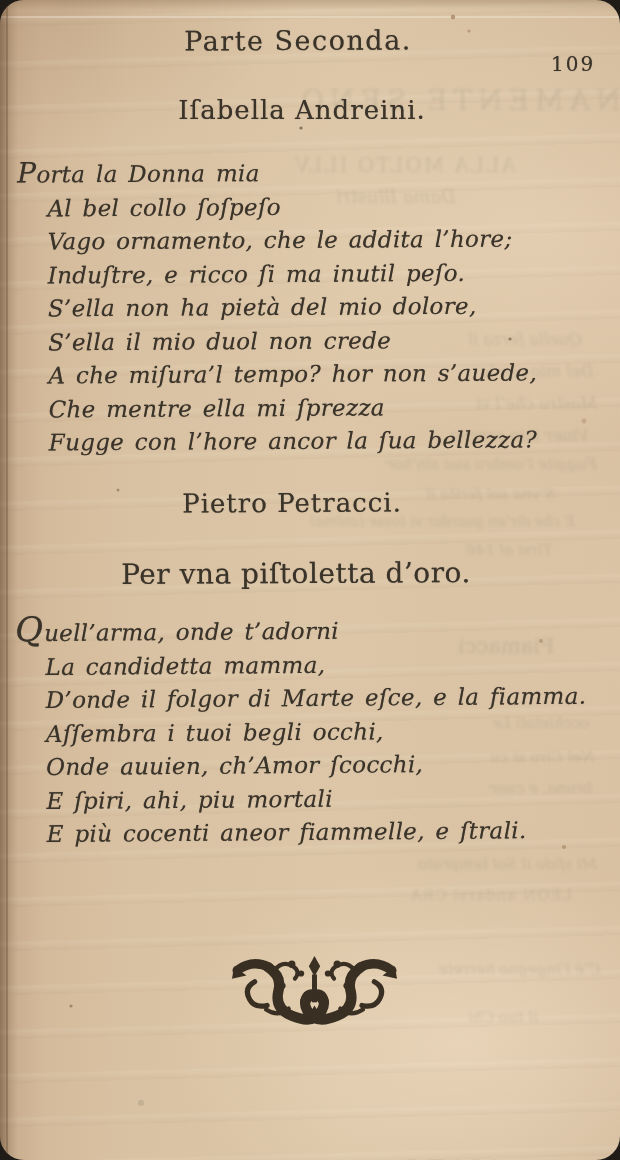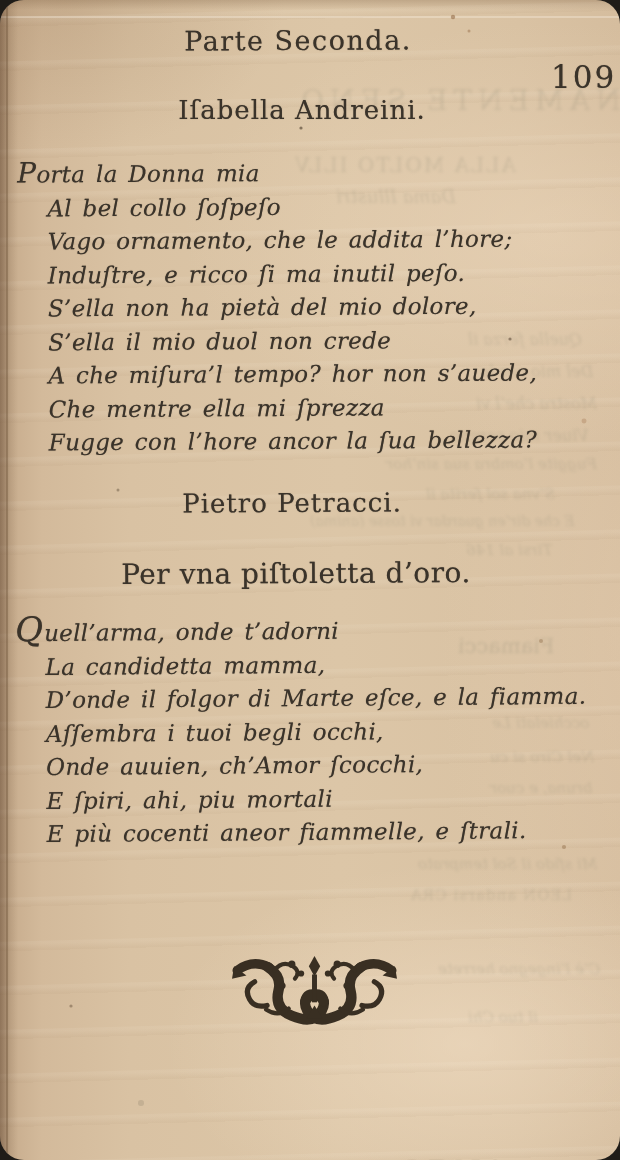--- a/index.html
+++ b/index.html
@@ -63,21 +63,21 @@
   .ghost-layer div:nth-child(14){left:490px;top:748px;font-size:15px;}
   .ghost-layer div:nth-child(15){left:490px;top:779px;font-size:15px;}
   .ghost-layer div:nth-child(16){left:418px;top:855px;font-size:15px;}
   .ghost-layer div:nth-child(17){left:410px;top:886px;font-size:15px;font-style:normal;letter-spacing:1px;}
   .ghost-layer div:nth-child(18){left:438px;top:960px;font-size:15px;}
   .ghost-layer div:nth-child(19){left:468px;top:1008px;font-size:15px;}
   
   .ink{text-shadow:0 0 .8px rgba(56,46,36,.6);}
   .running-header{position:absolute;top:25px;left:0;width:620px;text-align:center;
     font-size:27px;letter-spacing:1.5px;transform:translateX(-12px) rotate(-.3deg);}
-  .page-number{position:absolute;top:59px;left:551px;font-size:31px;letter-spacing:2px;}
+  .page-number{position:absolute;top:52px;left:551px;font-size:20px;letter-spacing:2px;}
   .author{position:absolute;left:0;width:620px;text-align:center;font-size:26px;letter-spacing:1px;}
   .author-1{top:95px;transform:translateX(-8px);}
   .author-2{top:488px;transform:translateX(-18px) rotate(-.3deg);}
   .poem-title{position:absolute;top:557px;left:0;width:620px;text-align:center;
     font-size:28px;letter-spacing:.5px;transform:translateX(-14px) rotate(-.3deg);}
   .poem{position:absolute;font-style:italic;font-size:23px;word-spacing:3px;letter-spacing:.3px;}
   .poem .line{white-space:nowrap;line-height:33.5px;}
   .poem .line + .line{padding-left:30px;}
   .poem-1{left:18px;top:155px;transform:rotate(-.35deg);}
   .poem-2{left:16px;top:611px;transform:rotate(-.45deg);}

